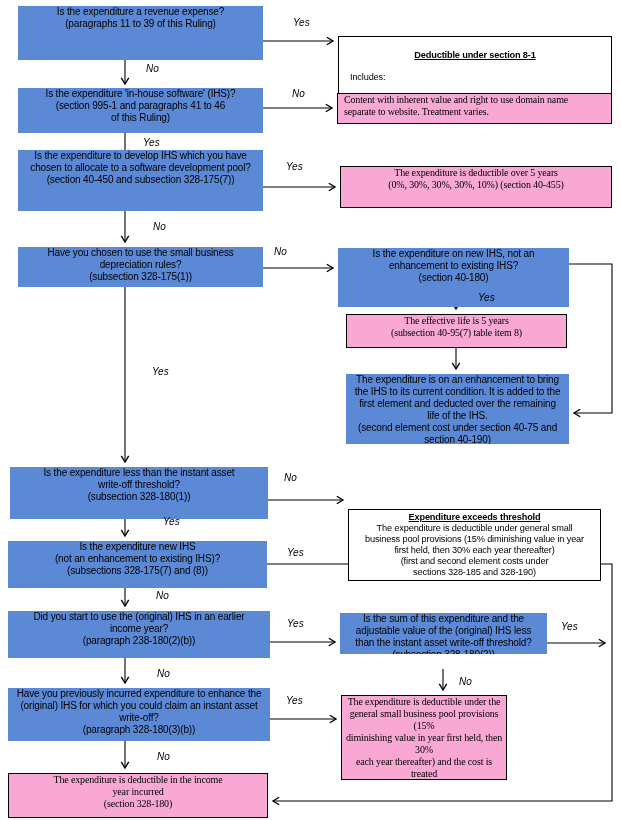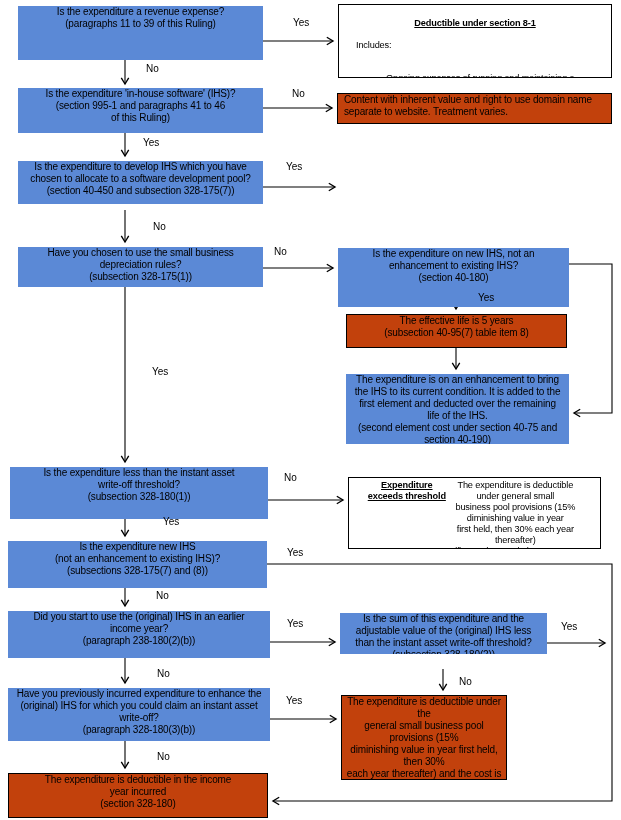--- a/index.html
+++ b/index.html
@@ -8,33 +8,33 @@
     font-family:"Liberation Sans", sans-serif;color:#000;overflow:hidden;
   }
   .node{
     position:absolute;box-sizing:border-box;
     display:flex;align-items:flex-start;justify-content:center;
     text-align:center;font-size:10px;line-height:1.2;
     white-space:pre-line;letter-spacing:-0.15px;overflow:hidden;
     padding:0 1px;
   }
   .blue{background:#5b89d6;}
-  .white{background:#c2410c;border:1px solid #000;}
+  .white{background:#f9a8d4;border:1px solid #000;font-family:Liberation Serif, serif;}
   .thick{border-width:1.5px;}
   .leftalign{justify-content:flex-start;text-align:left;padding:0 6px;}
   .richbox{
     position:absolute;box-sizing:border-box;background:#fff;border:1px solid #000;
     font-size:9.2px;line-height:1.2;letter-spacing:-0.15px;overflow:hidden;
-    padding:2px 17px;text-align:left;white-space:pre-line;
+    padding:2px 11px;text-align:left;white-space:pre-line;margin-top:32px;
   }
   .node-title{font-weight:bold;text-decoration:underline;text-align:center;white-space:pre-line;}
   .richbox ul{margin:0;padding:0 0 0 30px;}
   .richbox li{white-space:pre-line;}
-  .stackbox{display:flex;flex-direction:row;justify-content:flex-end;}
-  .elabel{position:absolute;font-size:10px;letter-spacing:0;}
+  .stackbox{display:flex;flex-direction:column;justify-content:flex-end;}
+  .elabel{position:absolute;font-size:10px;letter-spacing:0;font-style:italic;}
   svg.arrows{position:absolute;left:0;top:0;width:621px;height:820px;pointer-events:none;}
   svg.arrows path{fill:none;stroke:#000;stroke-width:1.1;}
 </style>
 </head>
 <body>
 
 <div class="stage">
 
   <svg class="arrows" viewBox="0 0 621 820">
     <defs>
@@ -69,21 +69,21 @@
     <span>Is the expenditure a revenue expense?
 (paragraphs 11 to 39 of this Ruling)</span>
   </div>
 
   <div class="node blue" style="left:18px;top:88px;width:245px;height:45px">
     <span>Is the expenditure 'in-house software' (IHS)?
 (section 995-1 and paragraphs 41 to 46
 of this Ruling)</span>
   </div>
 
-  <div class="node blue" style="left:18px;top:161px;width:245px;height:43px">
+  <div class="node blue" style="left:18px;top:150px;width:245px;height:61px">
     <span>Is the expenditure to develop IHS which you have
 chosen to allocate to a software development pool?
 (section 40-450 and subsection 328-175(7))</span>
   </div>
 
   <div class="node blue" style="left:18px;top:247px;width:245px;height:40px">
     <span>Have you chosen to use the small business
 depreciation rules?
 (subsection 328-175(1))</span>
   </div>
@@ -128,20 +128,24 @@
 and servicer hosting, and</li>
       
     </ul>
   </div>
 
   <div class="node white leftalign" style="left:337px;top:93px;width:275px;height:31px">
     <span>Content with inherent  value and right to use domain name
 separate to website.  Treatment varies.</span>
   </div>
 
+  <div class="node white" style="left:340px;top:166px;width:272px;height:42px">
+    <span>The expenditure is deductible over 5 years
+(0%, 30%, 30%, 30%, 10%) (section 40-455)</span>
+  </div>
 
   <div class="node blue" style="left:338px;top:248px;width:231px;height:59px">
     <span>Is the expenditure on new IHS, not an
 enhancement to existing IHS?
 (section 40-180)</span>
   </div>
 
   <div class="node white" style="left:346px;top:314px;width:221px;height:34px">
     <span>The effective life is 5 years
 (subsection 40-95(7) table item 8)</span>

